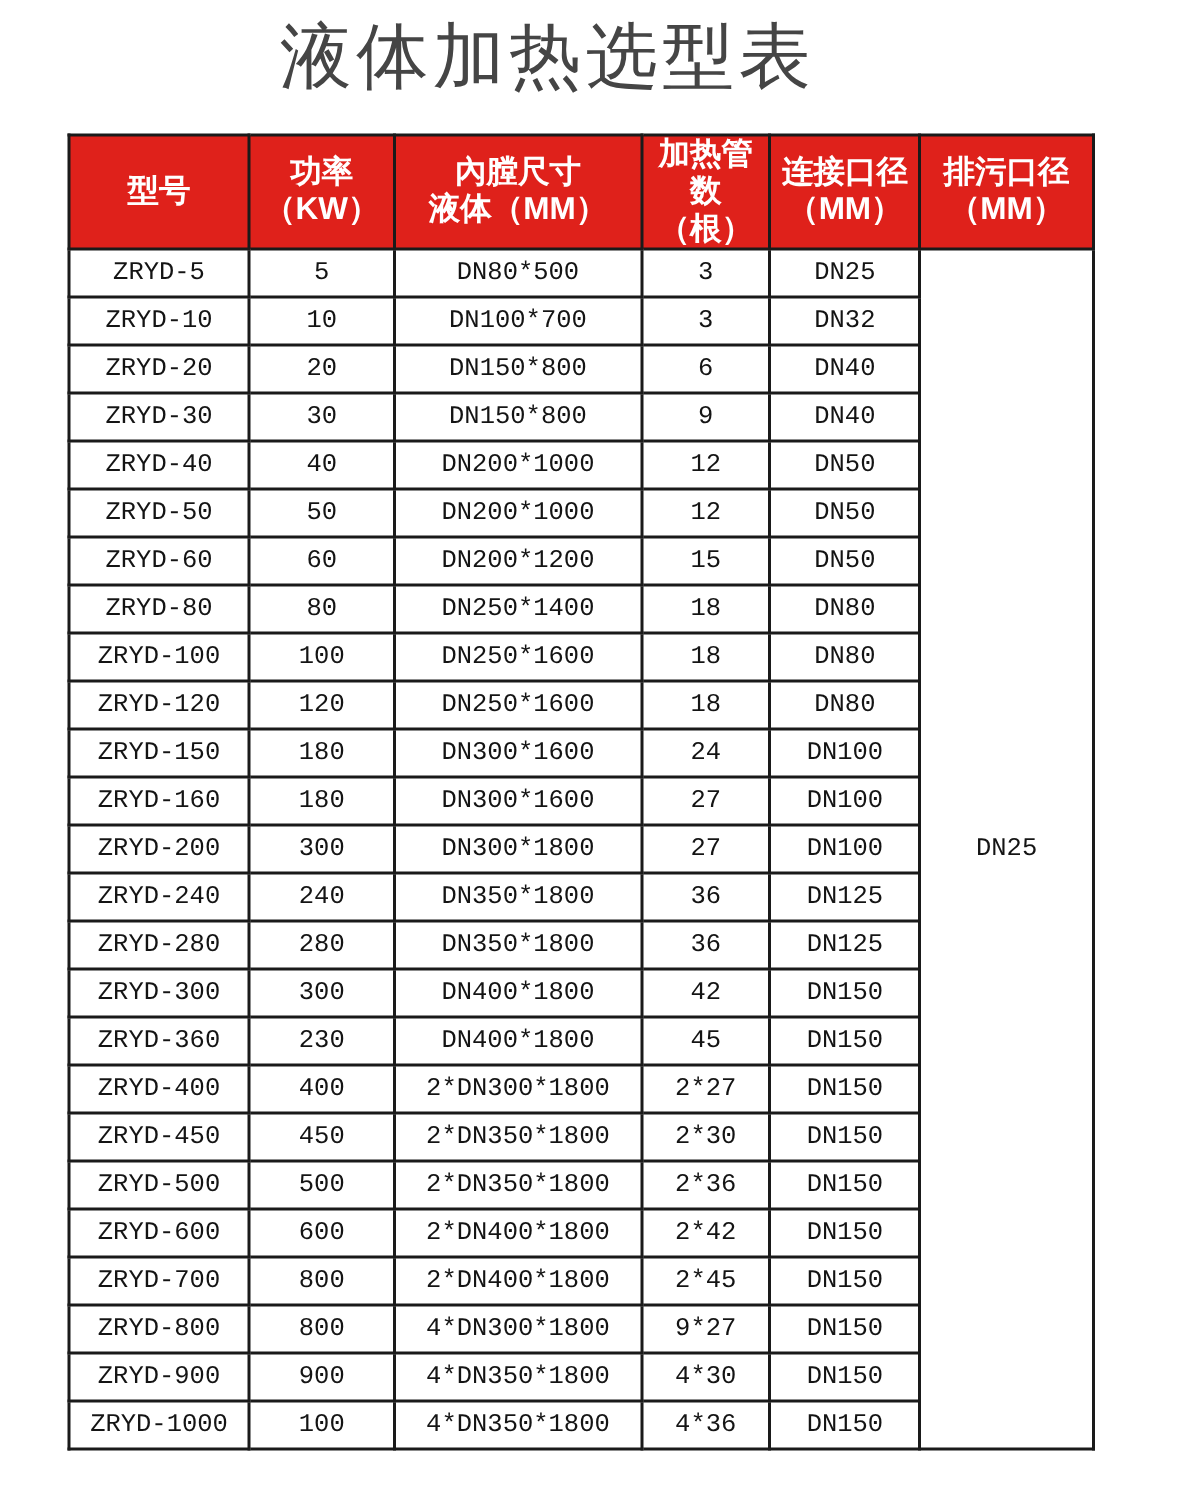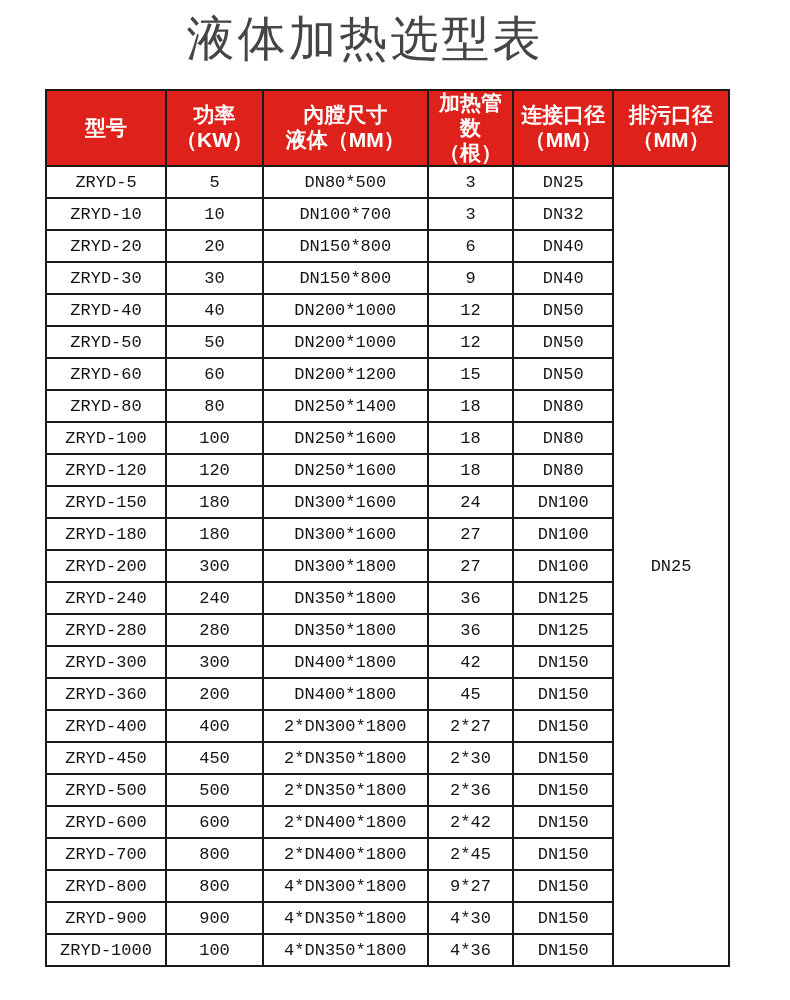--- a/index.html
+++ b/index.html
@@ -157,21 +157,21 @@
           <td>DN80</td>
         </tr>
         <tr>
           <td>ZRYD-150</td>
           <td>180</td>
           <td>DN300*1600</td>
           <td>24</td>
           <td>DN100</td>
         </tr>
         <tr>
-          <td>ZRYD-180</td>
+          <td>ZRYD-160</td>
           <td>180</td>
           <td>DN300*1600</td>
           <td>27</td>
           <td>DN100</td>
         </tr>
         <tr>
           <td>ZRYD-200</td>
           <td>300</td>
           <td>DN300*1800</td>
           <td>27</td>
@@ -193,21 +193,21 @@
         </tr>
         <tr>
           <td>ZRYD-300</td>
           <td>300</td>
           <td>DN400*1800</td>
           <td>42</td>
           <td>DN150</td>
         </tr>
         <tr>
           <td>ZRYD-360</td>
-          <td>200</td>
+          <td>230</td>
           <td>DN400*1800</td>
           <td>45</td>
           <td>DN150</td>
         </tr>
         <tr>
           <td>ZRYD-400</td>
           <td>400</td>
           <td>2*DN300*1800</td>
           <td>2*27</td>
           <td>DN150</td>

